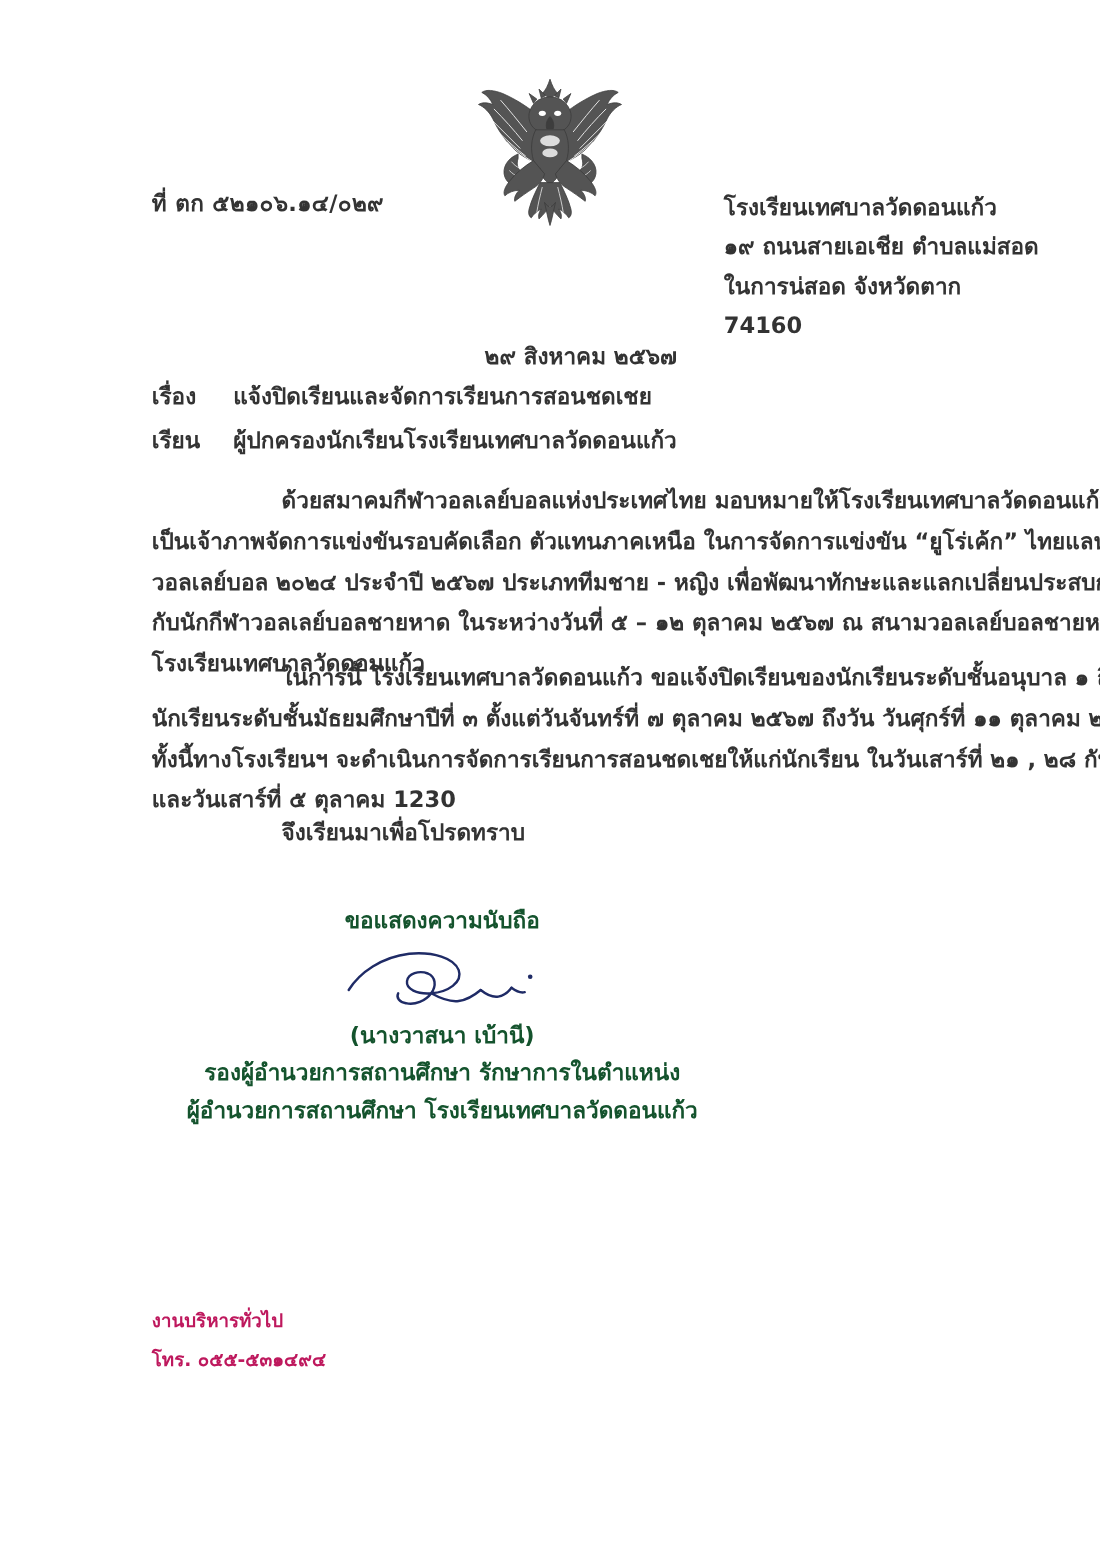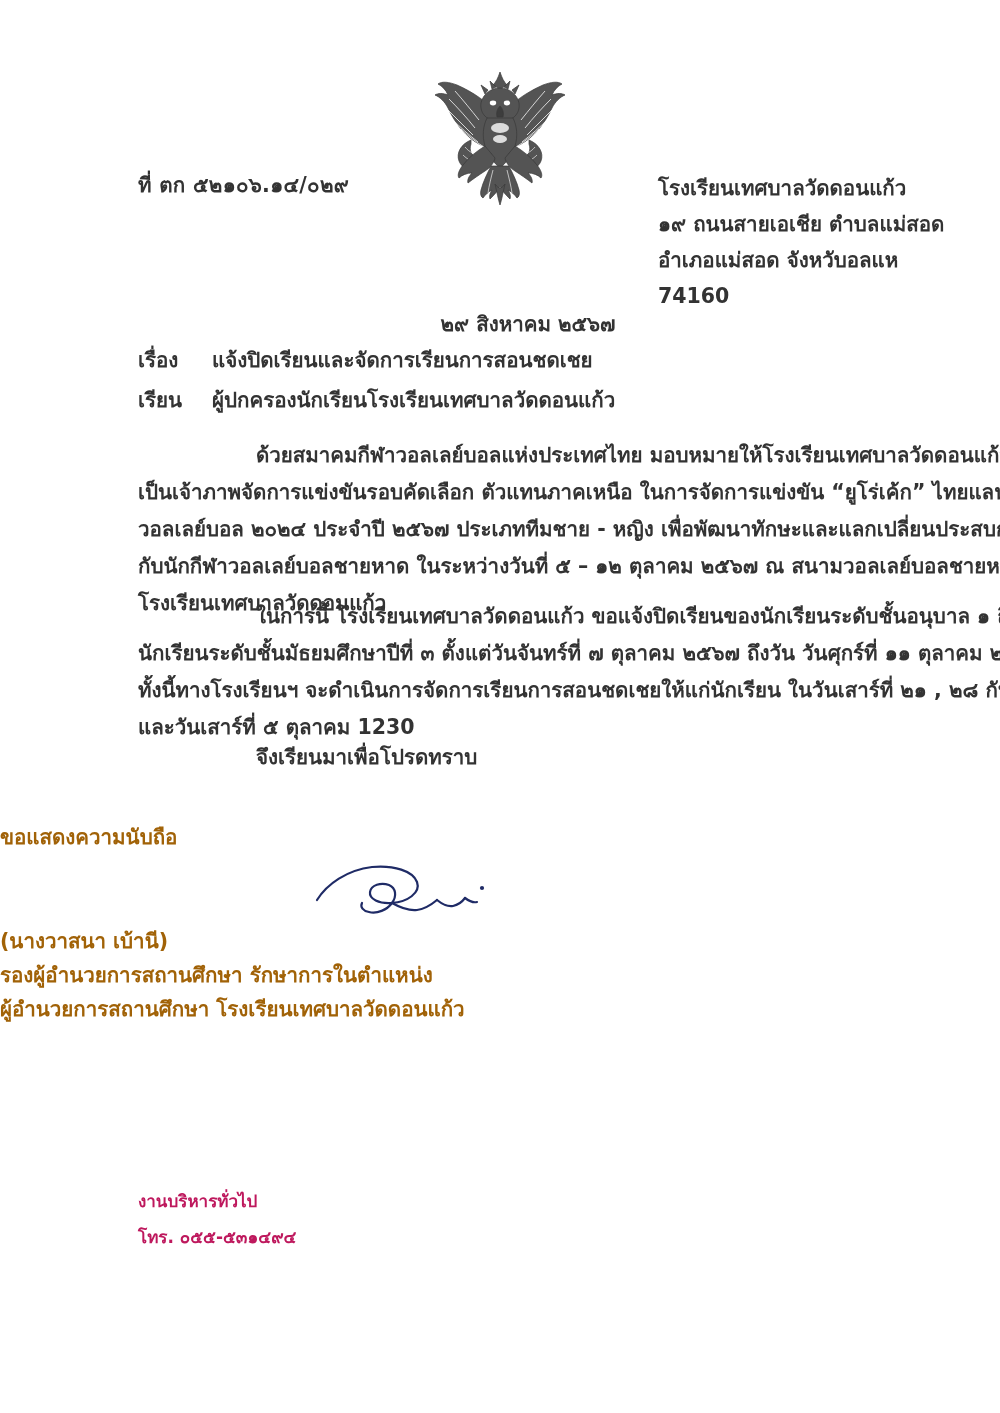--- a/index.html
+++ b/index.html
@@ -104,24 +104,24 @@
   .body-block .ln { white-space: nowrap; }
   .indent { display: inline-block; width: 118px; }
   .indent-sm { display: inline-block; width: 118px; }
 
   
   .sign-block {
     position: absolute;
     top: 820px;
     left: 0;
     width: 804px;
-    text-align: left;
+    text-align: center;
     font-size: 20.5px;
     line-height: 34px;
-    color: #a16207;
+    color: #14532d;
   }
   .sign-regards { margin-bottom: 2px; }
   .signature-svg {
     display: block;
     margin: 4px auto 0;
     width: 210px;
     height: 64px;
   }
   .sign-name { margin-top: 2px; }
   .sign-title { }
@@ -208,21 +208,21 @@
         </g>
       </g>
     </svg>
   </div>
 
   <div class="ref-no">ที่ ตก ๕๒๑๐๖.๑๔/๐๒๙</div>
 
   <div class="address-block">
     <div>โรงเรียนเทศบาลวัดดอนแก้ว</div>
     <div>๑๙ ถนนสายเอเชีย ตำบลแม่สอด</div>
-    <div>อำเภอแม่สอด จังหวับอลแห</div>
+    <div>ในการน่สอด จังหวัดตาก</div>
     <div>74160</div>
   </div>
 
   <div class="date-line">๒๙ สิงหาคม ๒๕๖๗</div>
 
   <div class="field-row row-subject">
     <span class="label">เรื่อง</span><span>แจ้งปิดเรียนและจัดการเรียนการสอนชดเชย</span>
   </div>
 
   <div class="field-row row-attn">

